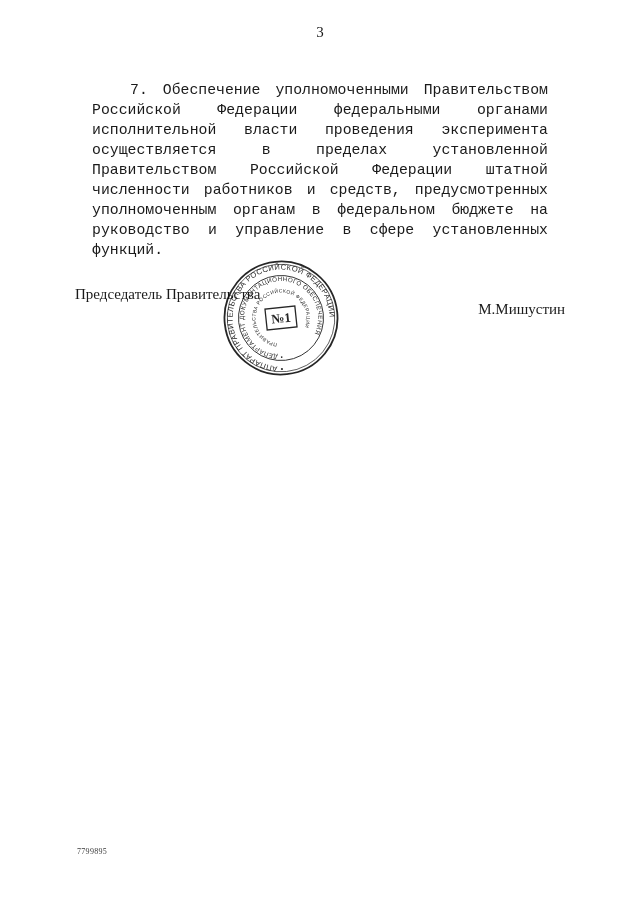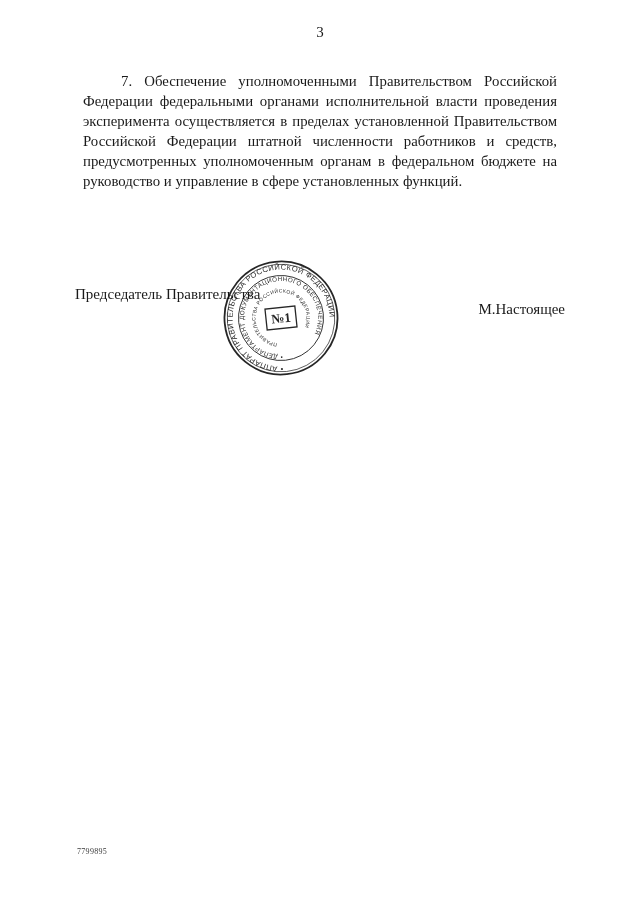--- a/index.html
+++ b/index.html
@@ -23,22 +23,23 @@
   .content {
     position: absolute;
     top: 63px;
     left: 75px;
     width: 490px;
     font-size: 14.8px;
     line-height: 20px;
     text-align: justify;
   }
   .content p {
-    margin: 8px;
+    margin: 17px;
     text-indent: 38px;
+    font-family: Liberation Mono, monospace;
   }
   .sig-title {
     position: absolute;
     top: 284px;
     left: 75px;
     font-size: 15px;
     line-height: 21px;
     text-align: center;
     white-space: nowrap;
   }
@@ -84,21 +85,21 @@
   <div class="page-number">3</div>
 
   <div class="content">
     <p>7. Обеспечение уполномоченными Правительством Российской Федерации федеральными органами исполнительной власти проведения эксперимента осуществляется в пределах установленной Правительством Российской Федерации штатной численности работников и средств, предусмотренных уполномоченным органам в федеральном бюджете на руководство и управление в сфере установленных функций.</p>
   </div>
 
   <div class="sig-title">
     <span>Председатель Правительства</span>
   </div>
 
-  <div class="sig-name">М.Настоящее</div>
+  <div class="sig-name">М.Мишустин</div>
 
   <svg class="stamp" viewBox="-59 -59 118 118" xmlns="http://www.w3.org/2000/svg">
     <g stroke="#161616" fill="none" transform="rotate(-6)">
       <circle cx="0" cy="0" r="56.5" stroke-width="1.8"></circle>
       <circle cx="0" cy="0" r="53.8" stroke-width="0.7"></circle>
       <circle cx="0" cy="0" r="42.5" stroke-width="0.9"></circle>
 
       <defs>
         <path id="ring-outer" d="M 0,48.5 A 48.5,48.5 0 1,1 0.05,48.5"></path>
         <path id="ring-middle" d="M 0,37 A 37,37 0 1,1 0.05,37"></path>

